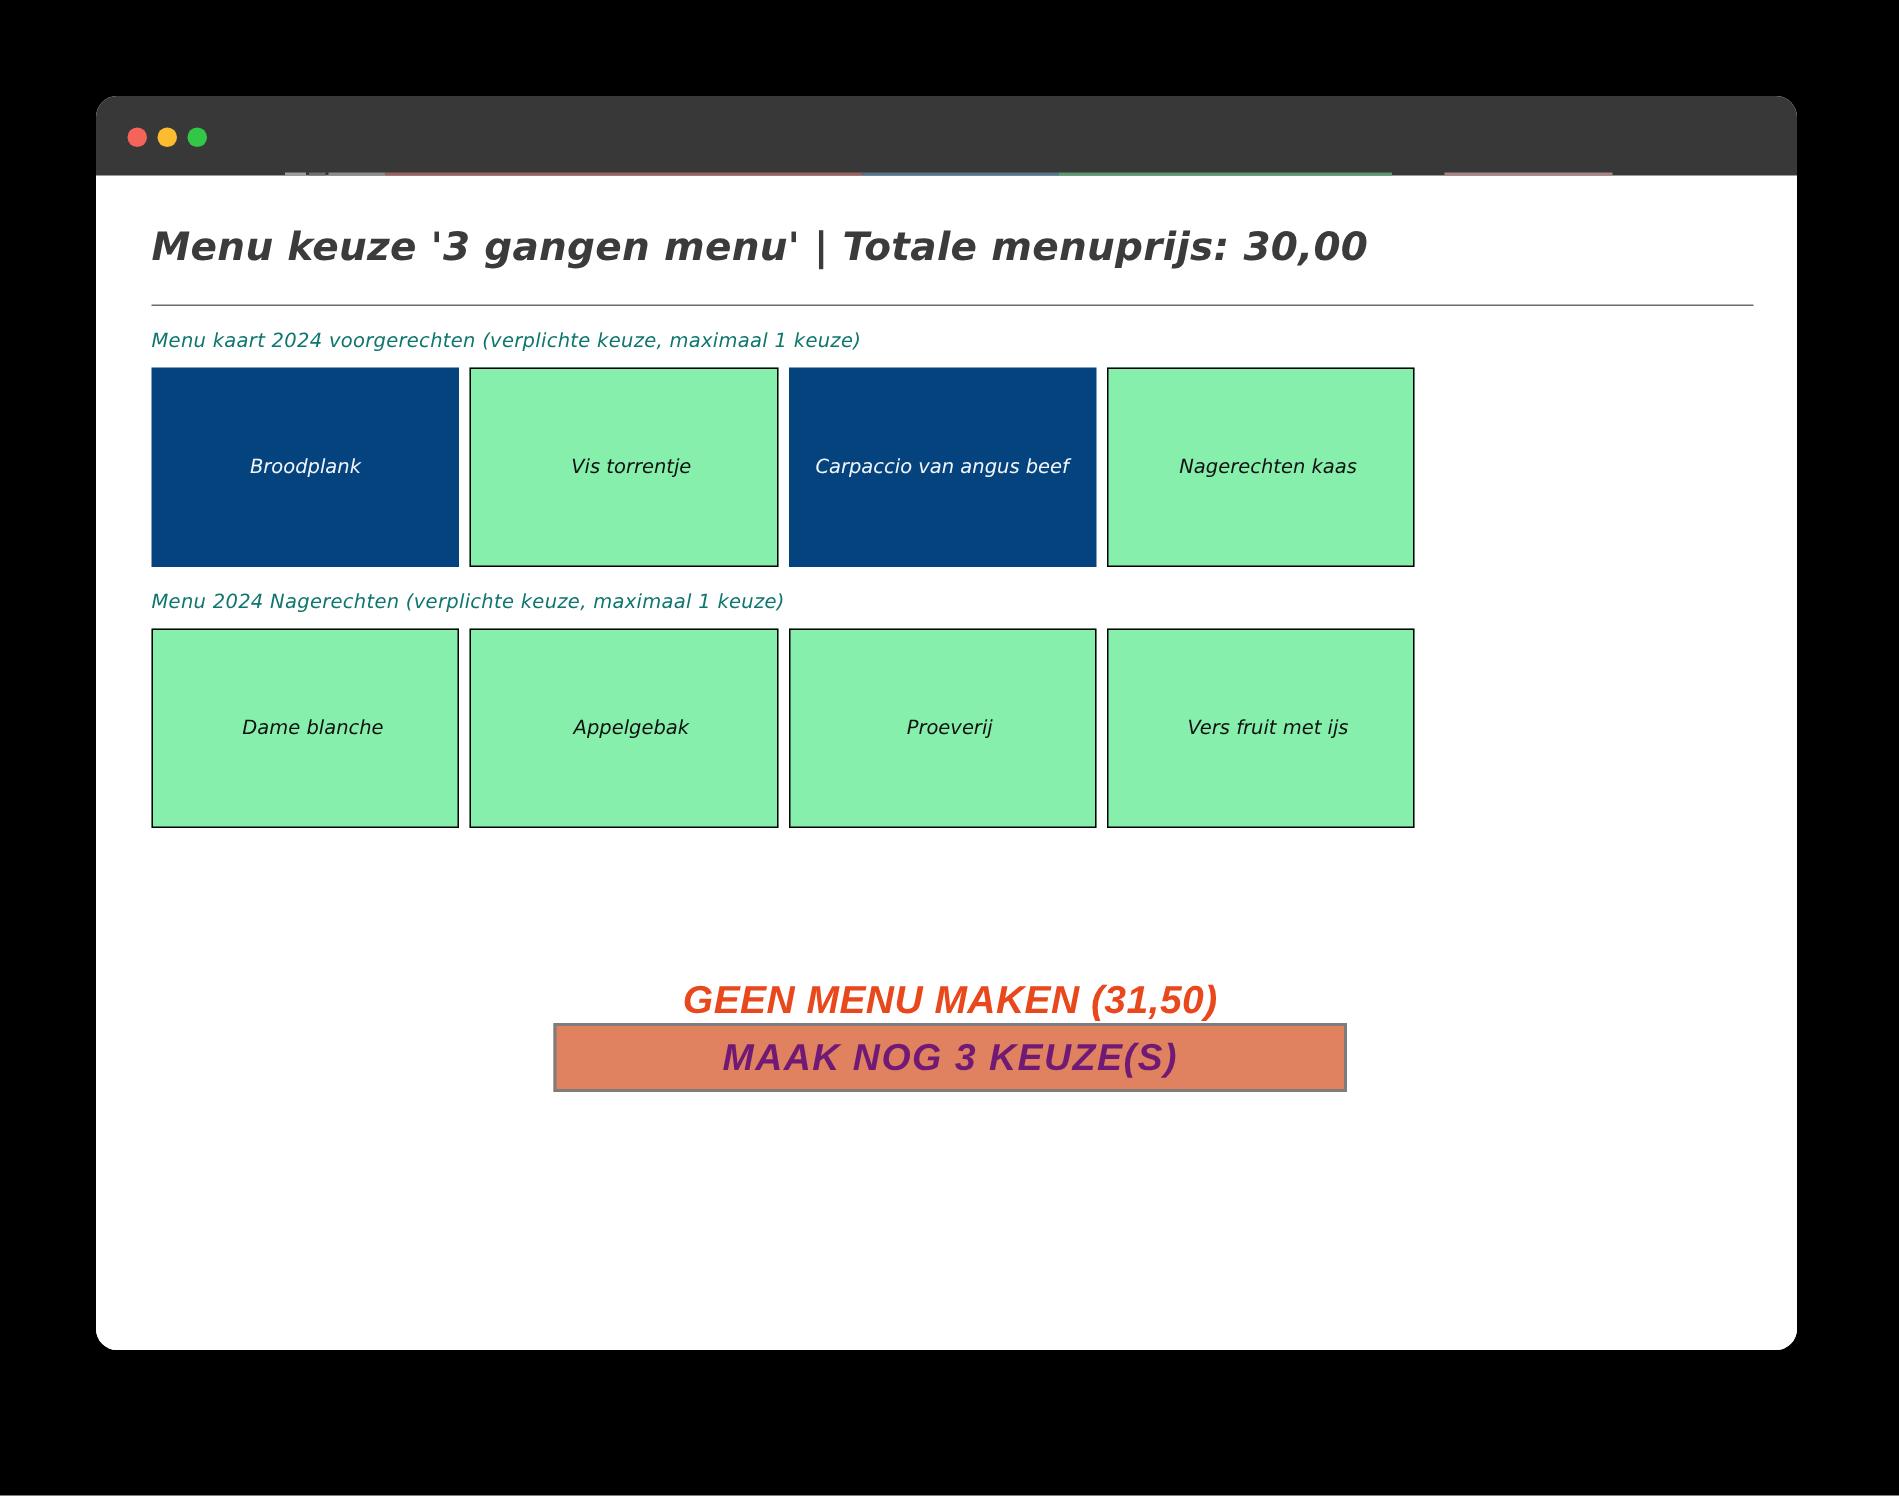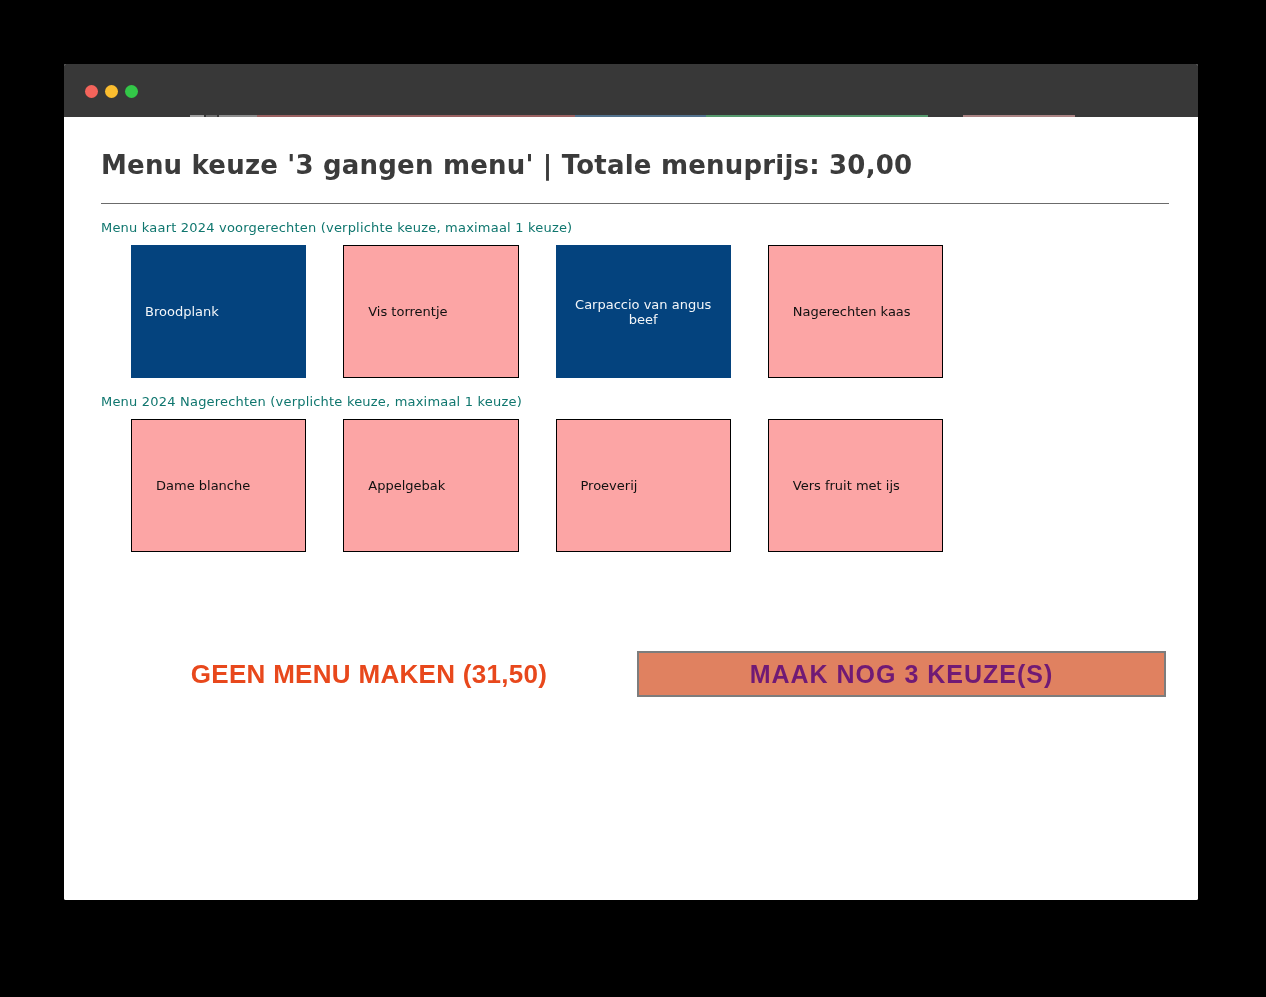--- a/index.html
+++ b/index.html
@@ -2,21 +2,21 @@
 <html style="--blue: #04437e; --orange: #fc7f44; --cancel: #e8481c; --confirmbg: #e08160; --confirmborder: #7d7d7d;"><head>
 <meta charset="utf-8">
 <style>
   html,body{margin:0;padding:0;}
   body{
     width:1266px;height:997px;background:#000;position:relative;overflow:hidden;
     font-family:"DejaVu Sans",sans-serif;
   }
   .window{
     position:absolute;left:64px;top:64px;width:1134px;height:836px;
-    border-radius:2px;overflow:hidden;background:#ffffff;
+    border-radius:14px;overflow:hidden;background:#ffffff;font-style:italic;
   }
   .titlebar{
     position:relative;height:53px;background:#383838;
   }
   .dots{position:absolute;left:21px;top:21px;display:flex;gap:7px;}
   .dot{width:13px;height:13px;border-radius:50%;}
   .dot.red{background:#f4645b;}
   .dot.yellow{background:#fbbd2f;}
   .dot.green{background:#33c748;}
   .strip{position:absolute;left:0;bottom:0;width:100%;height:2px;}
@@ -34,31 +34,31 @@
   }
   .section{margin-top:16px;}
   .section-label{
     font-size:13px;line-height:16px;color:#0f766e;letter-spacing:0.2px;
   }
   .tile-row{
     margin-top:9px;width:842px;height:133px;
     display:grid;grid-template-columns:repeat(4,1fr);gap:7px;
   }
   .tile{
-    display:flex;align-items:center;
+    display:flex;align-items:center;justify-content:center;
     font-size:13px;text-align:center;box-sizing:border-box;cursor:pointer;
     padding:0 14px;
-    margin-left:30px;
   }
-  .tile.unselected{background:#fca5a5;border:1.5px solid #000;color:#111;padding-left:24px;}
+  .tile.unselected{background:#86efac;border:1.5px solid #000;color:#111;padding-left:24px;}
   .tile.selected-blue{background:var(--blue,#04437e);color:#f3f6f9;}
   .tile.selected-orange{background:var(--orange,#fc7f44);color:#232323;}
   .footer{
     margin-top:99px;display:flex;align-items:center;width:1065px;
     font-family:"Liberation Sans",sans-serif;
+    flex-direction:column;
   }
   .cancel-link{
     width:536px;text-align:center;font-weight:bold;font-size:26px;
     color:var(--cancel,#e8481c);letter-spacing:0.3px;cursor:pointer;white-space:nowrap;
   }
   .confirm-button{
     width:529px;height:46px;box-sizing:border-box;
     background:var(--confirmbg,#e08160);border:2px solid var(--confirmborder,#7d7d7d);
     color:#701a75;font-weight:bold;font-size:25px;letter-spacing:1px;
     display:flex;align-items:center;justify-content:center;cursor:pointer;white-space:nowrap;

